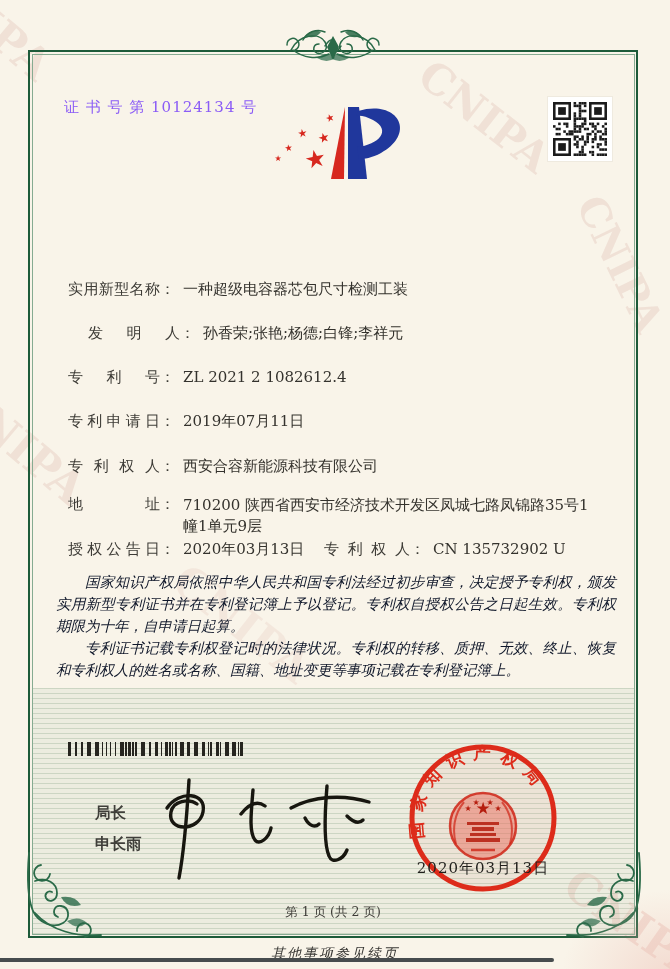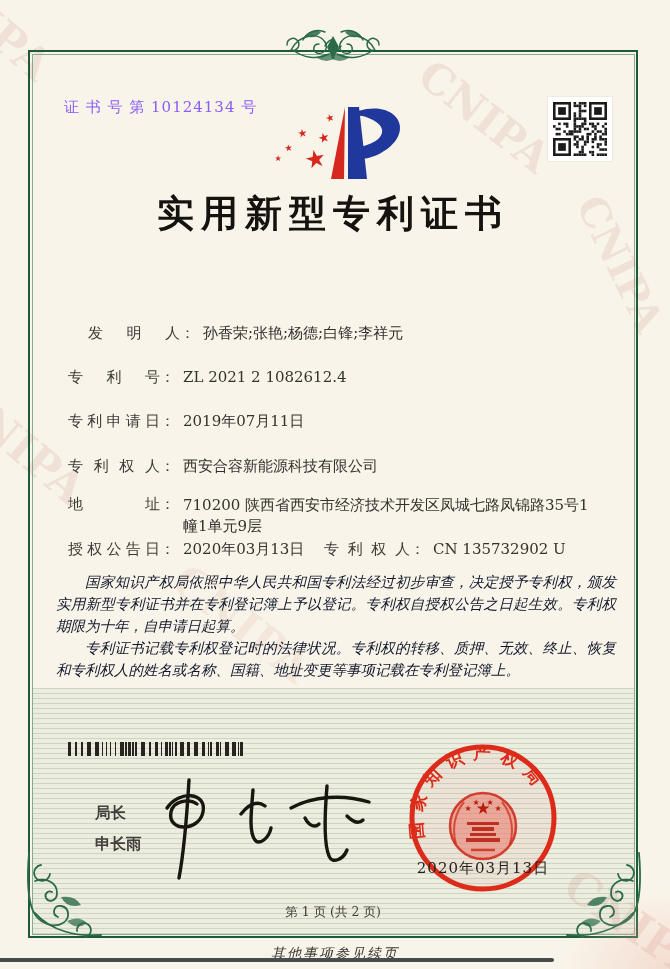--- a/index.html
+++ b/index.html
@@ -287,22 +287,24 @@
         <rect x="28.28571428571429" y="51.42857142857143" width="2.5714285714285716" height="2.5714285714285716" fill="#1b1b1b"></rect>
         <rect x="30.85714285714286" y="51.42857142857143" width="2.5714285714285716" height="2.5714285714285716" fill="#1b1b1b"></rect>
         <rect x="38.57142857142858" y="51.42857142857143" width="2.5714285714285716" height="2.5714285714285716" fill="#1b1b1b"></rect>
         <rect x="43.714285714285715" y="51.42857142857143" width="2.5714285714285716" height="2.5714285714285716" fill="#1b1b1b"></rect>
         <rect x="46.28571428571429" y="51.42857142857143" width="2.5714285714285716" height="2.5714285714285716" fill="#1b1b1b"></rect>
         <rect x="48.85714285714286" y="51.42857142857143" width="2.5714285714285716" height="2.5714285714285716" fill="#1b1b1b"></rect>
         <rect x="51.42857142857143" y="51.42857142857143" width="2.5714285714285716" height="2.5714285714285716" fill="#1b1b1b"></rect>
       </svg>
     </div>
 
-  <h1 class="cert-title">实用新型专利证书</h1>
-
+
+  <div class="field-row row-0">
+    <span class="flabel">实用新型名称</span><span class="fcolon">：</span><span class="fvalue">一种超级电容器芯包尺寸检测工装</span>
+  </div>
   <div class="field-row row-1">
     <span class="flabel">发明人</span><span class="fcolon">：</span><span class="fvalue">孙香荣;张艳;杨德;白锋;李祥元</span>
   </div>
   <div class="field-row row-2">
     <span class="flabel">专利号</span><span class="fcolon">：</span><span class="fvalue">ZL 2021 2 1082612.4</span>
   </div>
   <div class="field-row row-3">
     <span class="flabel">专利申请日</span><span class="fcolon">：</span><span class="fvalue">2019年07月11日</span>
   </div>
   <div class="field-row row-4">

